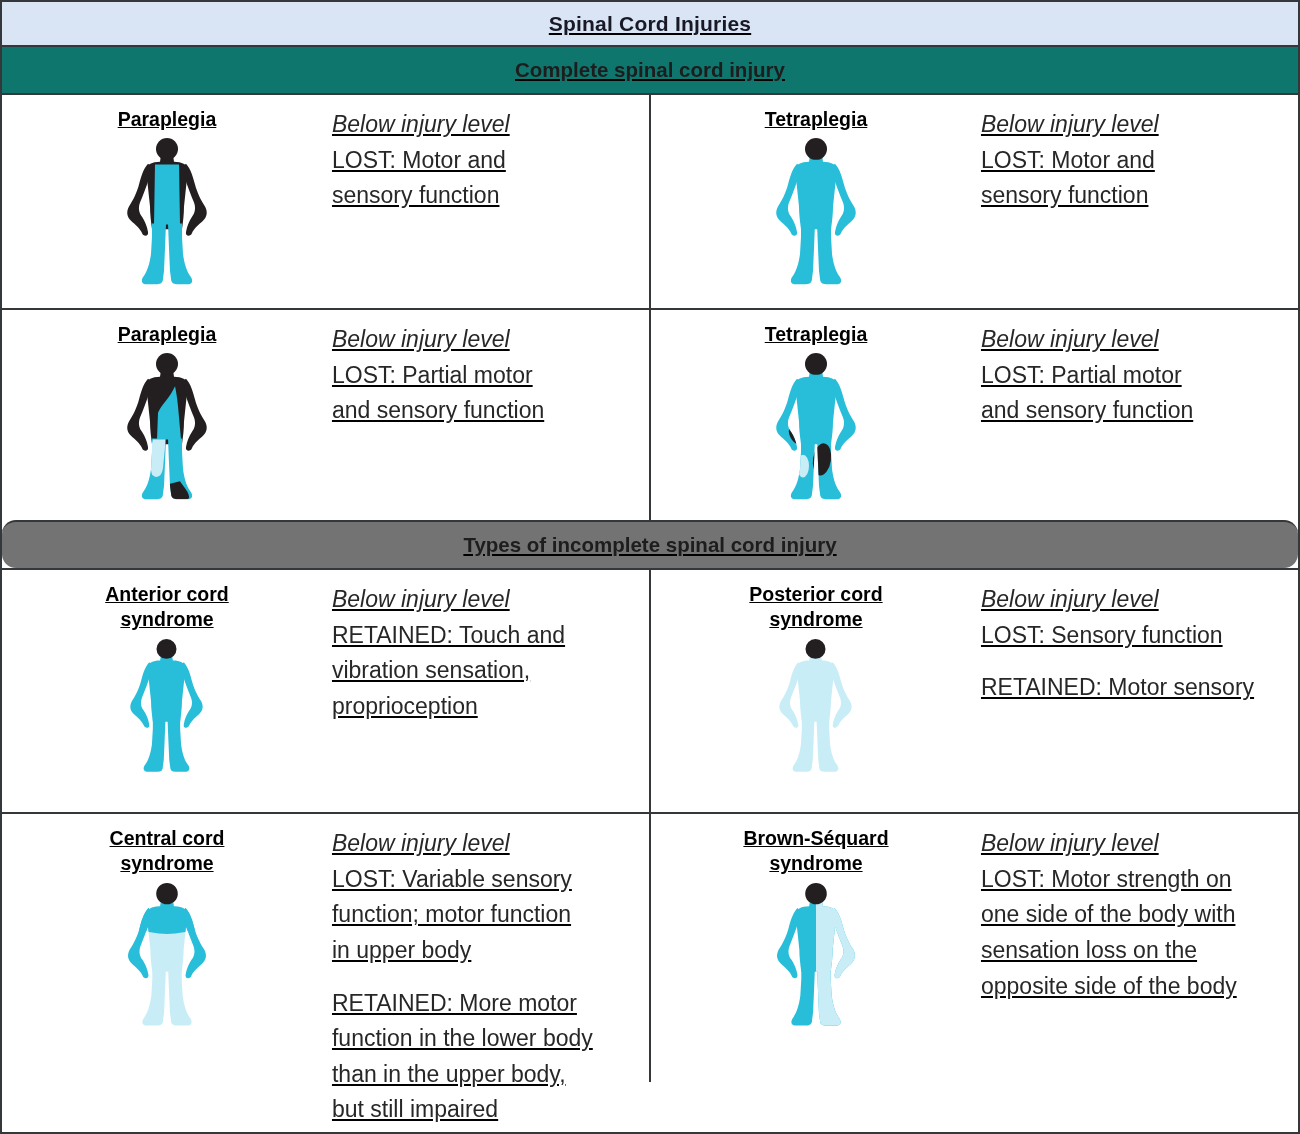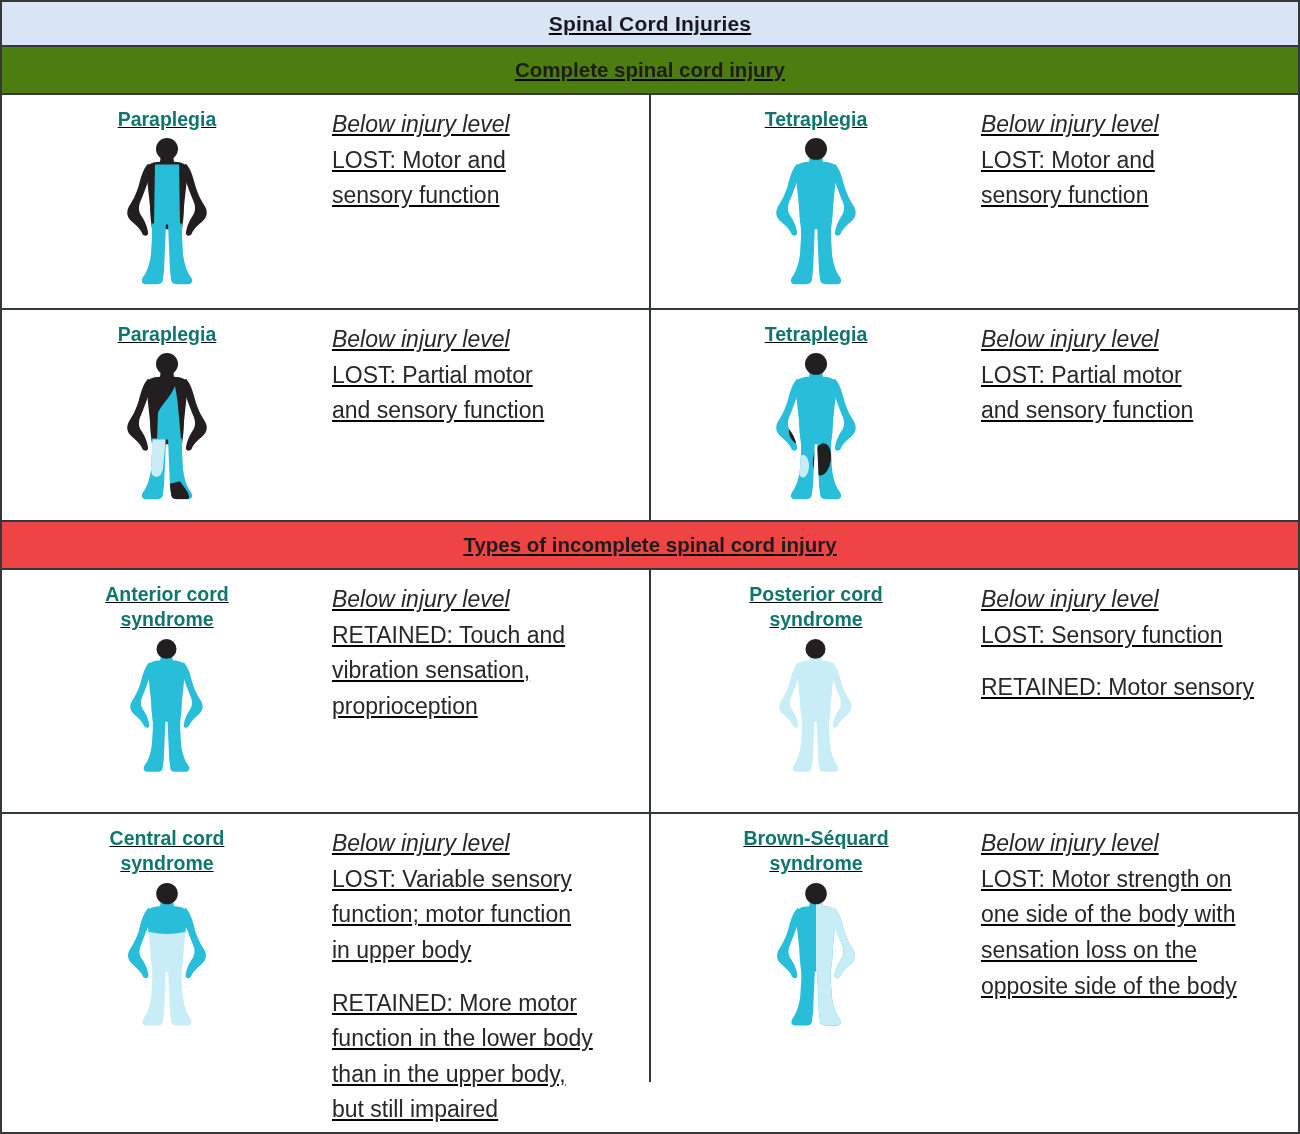--- a/index.html
+++ b/index.html
@@ -8,32 +8,32 @@
   .row{box-sizing:border-box;flex:0 0 auto;}
   .row + .row{border-top:2px solid #34383a;}
   .r-title{height:43px;background:#d9e5f5;display:flex;align-items:center;justify-content:center;
            font-weight:bold;font-size:21px;color:#181826;letter-spacing:.2px;}
   .r-section{height:48px;background:#eaf1df;display:flex;align-items:center;justify-content:center;
              font-weight:bold;font-size:20.5px;color:#1d1d1d;}
   .r-pair{display:flex;}
   .cell{flex:1 1 0;display:flex;min-width:0;}
   .cell + .cell{border-left:2px solid #34383a;}
   .figcol{width:51%;display:flex;flex-direction:column;align-items:center;padding-top:12px;box-sizing:border-box;}
-  .cell-label{font-weight:bold;font-size:19.5px;line-height:1.3;text-align:center;color:#0f766e;}
+  .cell-label{font-weight:bold;font-size:19.5px;line-height:1.3;text-align:center;color:#000000;}
   .fig{margin-top:6px;display:block;}
   .textcol{flex:1;padding:12px 12px 0 0;font-size:23px;line-height:1.55;color:#272727;}
   .lead{font-style:italic;}
   .para + .para{margin-top:17px;}
 </style>
 </head>
 <body>
 
 <div id="table" style="border-color: rgb(52, 56, 58);">
     <div class="row r-title" style="background: rgb(217, 229, 245);">Spinal Cord Injuries</div>
-    <div class="row r-section" style="background: #4d7c0f;">Complete spinal cord injury</div>
+    <div class="row r-section" style="background: #0f766e;">Complete spinal cord injury</div>
     <div class="row r-pair" style="height: 215px;">
       <div class="cell">
         <div class="figcol">
           <div class="cell-label">Paraplegia</div>
           <svg viewBox="0 0 100 160" width="100" height="152" preserveAspectRatio="none" class="fig">
             <defs>
               <clipPath id="bodyclip1">
                 <path d="M44,18 L56,18 L57,25 C65,25 70,28 71,33 L69,52 L67,72 C67,80 66,88 65,96 L35,96 C34,88 33,80 33,72 L31,52 L29,33 C30,28 35,25 43,25 Z"></path>
                 <path d="M31,27 C26,33 24,41 22,49 C20,57 16,66 12,72 C9,78 10,83 14,87 C18,91 23,95 25,100 C26,104 32,104 31,99 C30,93 28,88 25,83 C22,79 21,74 23,68 C26,60 30,50 32,42 C33,36 33,30 32,28 Z"></path>
                 <path d="M69,27 C74,33 76,41 78,49 C80,57 84,66 88,72 C91,78 90,83 86,87 C82,91 77,95 75,100 C74,104 68,104 69,99 C70,93 72,88 75,83 C78,79 79,74 77,68 C74,60 70,50 68,42 C67,36 67,30 68,28 Z"></path>
@@ -146,21 +146,21 @@
             </g>
             <ellipse cx="50" cy="11.5" rx="11" ry="11.5" fill="#231f20"></ellipse>
           </svg>
         </div>
         <div class="textcol">
           <div class="lead">Below injury level</div>
           <div class="para">LOST: Partial motor<br>and sensory function</div>
         </div>
       </div>
     </div>
-    <div class="row r-section" style="background: #ef4444;">Types of incomplete spinal cord injury</div>
+    <div class="row r-section" style="background: #737373; border-radius: 14px;">Types of incomplete spinal cord injury</div>
     <div class="row r-pair" style="height: 244px;">
       <div class="cell">
         <div class="figcol">
           <div class="cell-label">Anterior cord<br>syndrome</div>
           <svg viewBox="0 0 100 160" width="91" height="138" preserveAspectRatio="none" class="fig">
             <defs>
               <clipPath id="bodyclip5">
                 <path d="M44,18 L56,18 L57,25 C65,25 70,28 71,33 L69,52 L67,72 C67,80 66,88 65,96 L35,96 C34,88 33,80 33,72 L31,52 L29,33 C30,28 35,25 43,25 Z"></path>
                 <path d="M31,27 C26,33 24,41 22,49 C20,57 16,66 12,72 C9,78 10,83 14,87 C18,91 23,95 25,100 C26,104 32,104 31,99 C30,93 28,88 25,83 C22,79 21,74 23,68 C26,60 30,50 32,42 C33,36 33,30 32,28 Z"></path>
                 <path d="M69,27 C74,33 76,41 78,49 C80,57 84,66 88,72 C91,78 90,83 86,87 C82,91 77,95 75,100 C74,104 68,104 69,99 C70,93 72,88 75,83 C78,79 79,74 77,68 C74,60 70,50 68,42 C67,36 67,30 68,28 Z"></path>

